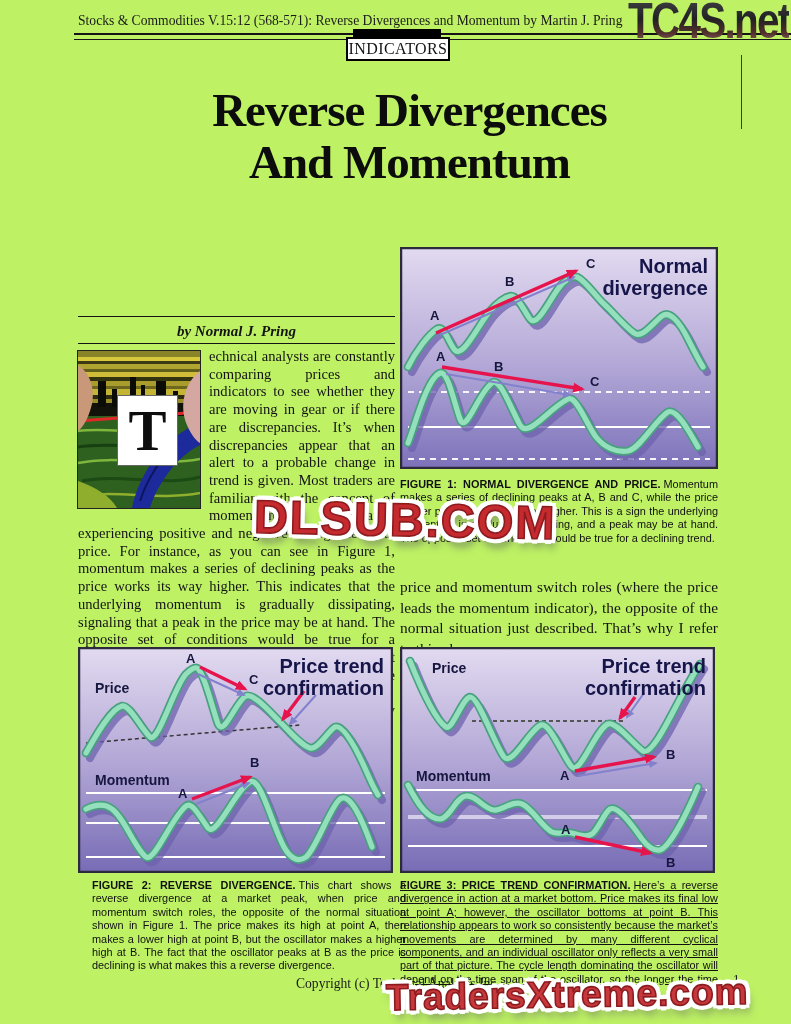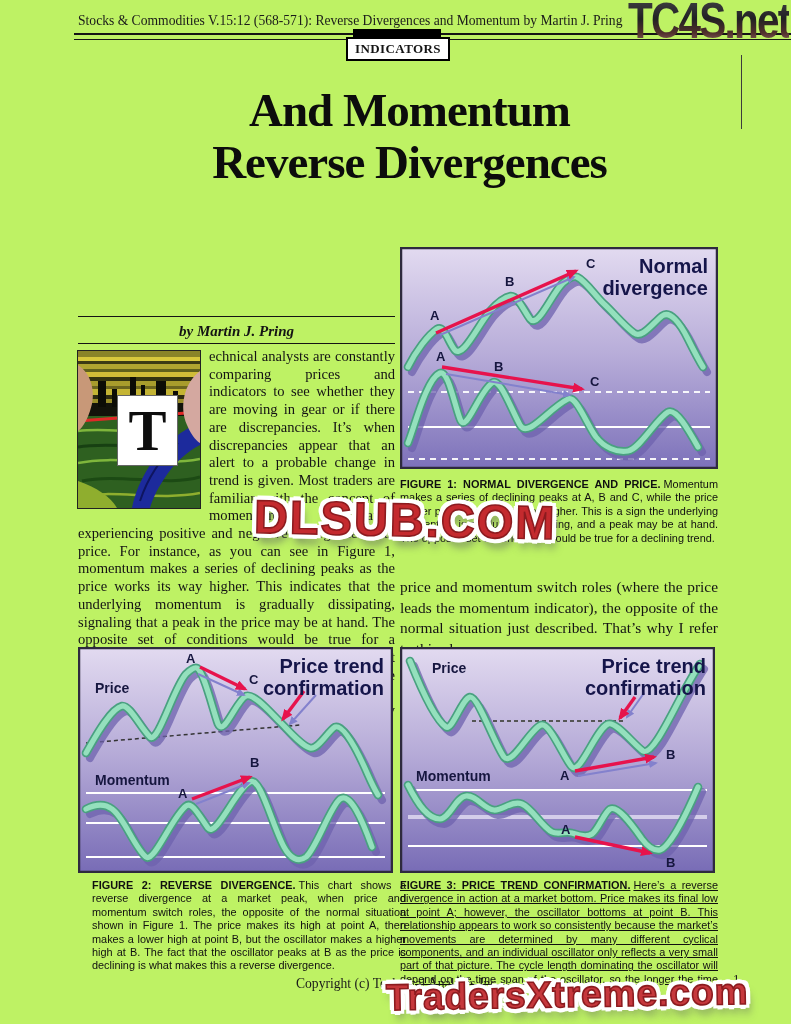--- a/index.html
+++ b/index.html
@@ -6,21 +6,21 @@
   .page{position:relative;width:791px;height:1024px;background:#bef264;overflow:hidden;
         font-family:"Liberation Serif",serif;color:#141414;margin:0 auto;}
 
   
   .hdr-citation{position:absolute;left:78px;top:13px;font-size:13.6px;color:#1a1a1a;}
   .hdr-rule{position:absolute;left:74px;right:0;top:33px;height:4px;
             border-top:2px solid #151515;border-bottom:1.5px solid #151515;}
   .ind-bar{position:absolute;left:353px;top:29px;width:88px;height:11px;background:#000;}
   .ind-box{position:absolute;left:346px;top:37px;width:100px;height:20px;background:#fff;
            border:2px solid #000;display:flex;align-items:center;justify-content:center;
-           font-weight:bold;font-size:13px;letter-spacing:.4px;}
+           font-weight:normal;font-size:16px;letter-spacing:.4px;}
   .scan-line{position:absolute;left:741px;top:55px;width:1.4px;height:74px;background:#3c3c3c;}
 
   
   .title{position:absolute;left:28px;right:0;top:84px;text-align:center;font-weight:bold;
          font-size:47px;line-height:52px;letter-spacing:-1px;color:#0c0c0c;}
   .abstract{position:absolute;left:78px;top:248px;width:317px;font-style:italic;
             font-size:15.4px;line-height:19.2px;text-align:justify;}
   .rule{position:absolute;left:78px;width:317px;border-top:1.4px solid #141414;}
   .byline{position:absolute;left:78px;top:320px;width:317px;text-align:center;
           font-weight:bold;font-style:italic;font-size:15px;line-height:22px;}
@@ -84,26 +84,26 @@
 <div class="page">
 
   <div class="hdr-citation">Stocks &amp; Commodities V.15:12 (568-571): Reverse Divergences and Momentum by Martin J. Pring</div>
   <div class="hdr-rule"></div>
   <div class="ind-bar"></div>
   <div class="ind-box">INDICATORS</div>
   <div class="scan-line"></div>
   <div class="wm wm-tc4s">TC4S.net</div>
 
   <div class="title">
+    <div>Reverse Divergences</div>
     <div>And Momentum</div>
-    <div>Reverse Divergences</div>
   </div>
 
   <div class="rule" style="top:316px"></div>
-  <div class="byline">by Martin J. Pring</div>
+  <div class="byline">by Normal J. Pring</div>
   <div class="rule" style="top:343px"></div>
 
   <div class="body-left">
     <div class="dropart">
       <svg width="122" height="157" viewBox="0 0 122 157">
         <rect width="122" height="157" fill="#2e6020"></rect>
         <rect x="0" y="0" width="122" height="6" fill="#8a8428"></rect>
         <rect x="0" y="6" width="122" height="4" fill="#d8c83c"></rect>
         <rect x="0" y="10" width="122" height="3" fill="#3c3a14"></rect>
         <rect x="0" y="13" width="122" height="5" fill="#b0a430"></rect>

